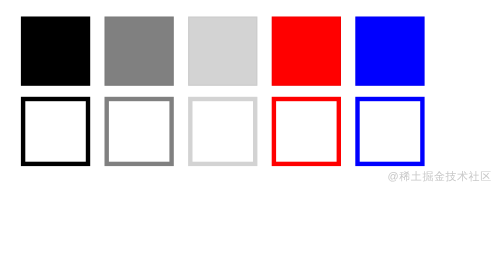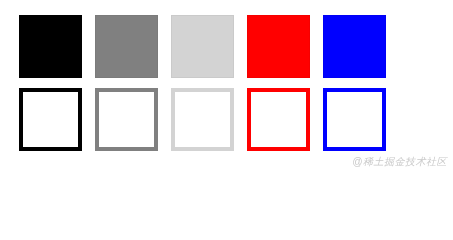--- a/index.html
+++ b/index.html
@@ -10,21 +10,20 @@
   }
   body {
     font-family: "Liberation Sans", sans-serif;
   }
   #canvas {
     position: relative;
     width: 453px;
     height: 171px;
     background: #ffffff;
     overflow: hidden;
-    font-style: italic;
   }
   .swatch-row {
     position: absolute;
     display: flex;
     left: 19px;
   }
   #row-filled { top: 15px; }
   #row-outlined { top: 88px; }
 
   .swatch {

